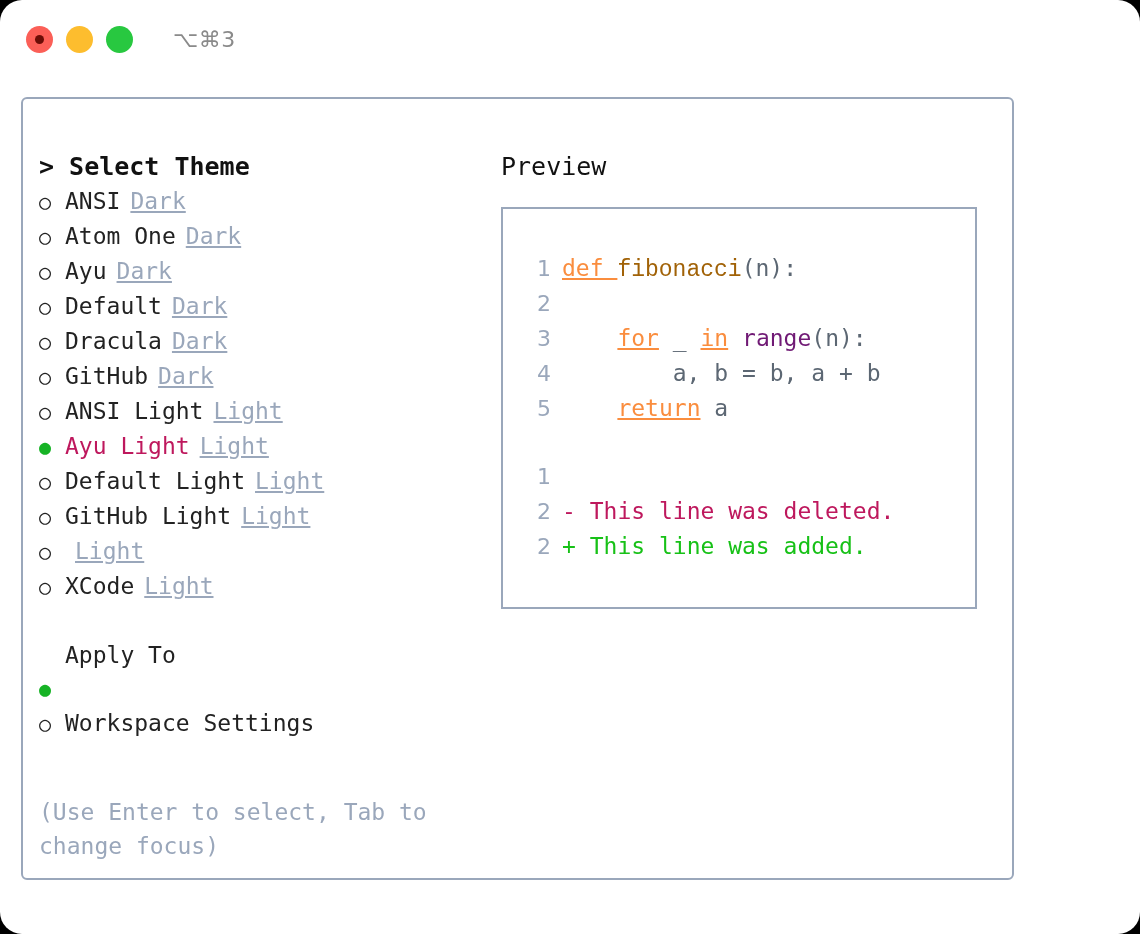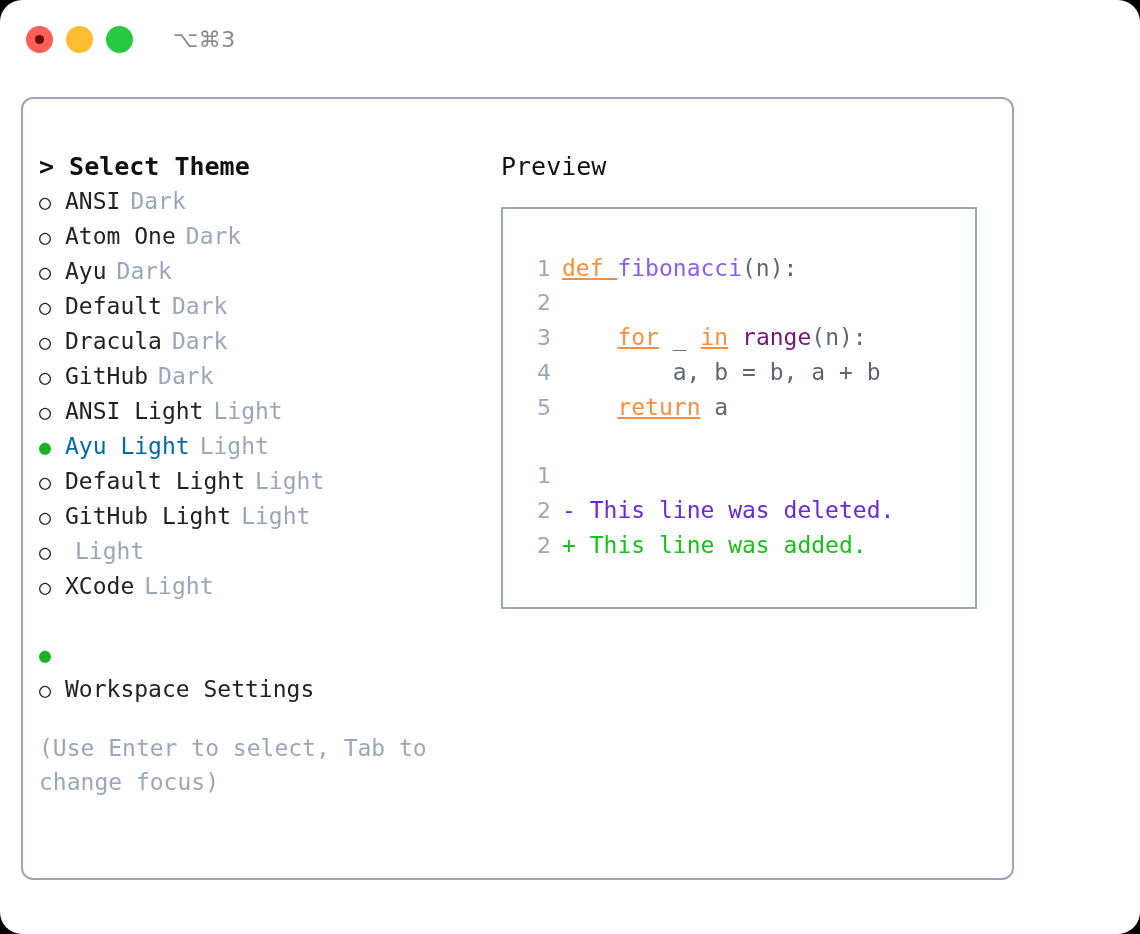--- a/index.html
+++ b/index.html
@@ -71,21 +71,21 @@
   }
 
   
   .panel {
     position: absolute;
     left: 21px;
     top: 97px;
     width: 993px;
     height: 783px;
     border: 2px solid #9aa7bb;
-    border-radius: 12px;
+    border-radius: 6px;
     box-sizing: border-box;
     background: #ffffff;
   }
 
   .columns {
     position: absolute;
     left: 0; top: 0;
     width: 100%;
     height: 100%;
   }
@@ -121,38 +121,39 @@
   }
   .opt-marker {
     width: 26px;
     flex: 0 0 26px;
     font-size: 20px;
     color: #222222;
     line-height: 34px;
   }
   .opt-row.selected .opt-marker { color: #16b325; }
   .opt-label { color: #222222; }
-  .opt-row.selected .opt-label { color: #0369a1; }
+  .opt-row.selected .opt-label { color: #be185d; }
   .opt-tag {
     color: #9aa7bb;
     margin-left: 10px;
+    text-decoration: underline;
   }
 
   .group-heading {
     font-size: 23px;
     color: #222222;
     line-height: 34px;
     padding-left: 26px;
     white-space: pre;
   }
 
   .spacer-sm { height: 34px; }
 
   .hint {
-    margin-top: 24px;
+    margin-top: 54px;
     font-size: 23px;
     color: #9aa7bb;
     line-height: 34px;
     width: 400px;
   }
 
   
   .preview-title {
     font-size: 25px;
     color: #111111;
@@ -184,29 +185,29 @@
     color: #9aa7bb;
     font-family: "DejaVu Sans", sans-serif;
     font-size: 22px;
   }
   .code-text {
     margin-left: 11px;
     white-space: pre;
   }
 
   .tok-kw   { color: #fa8d3e; text-decoration: underline; }
-  .tok-fn   { color: #8b5cf6; }
+  .tok-fn   { color: #a16207; font-family: Liberation Mono, monospace; }
   .tok-call { color: #701a75; }
   .tok-num  { color: #a37acc; }
   .tok-pl   { color: #5c6773; }
 
   .blank-line { height: 34px; }
 
   .diff-ctx { color: #828c99; }
-  .diff-del { color: #6d28d9; }
+  .diff-del { color: #be185d; }
   .diff-add { color: #17c117; }
 </style>
 </head>
 <body>
 
 <div class="window">
 
   <div class="titlebar">
     <div class="lights">
       <div class="light red">
@@ -235,20 +236,21 @@
             <div class="opt-row"><span class="opt-marker">○</span><span class="opt-label">ANSI Light</span><span class="opt-tag">Light</span></div>
             <div class="opt-row selected"><span class="opt-marker">●</span><span class="opt-label">Ayu Light</span><span class="opt-tag">Light</span></div>
             <div class="opt-row"><span class="opt-marker">○</span><span class="opt-label">Default Light</span><span class="opt-tag">Light</span></div>
             <div class="opt-row"><span class="opt-marker">○</span><span class="opt-label">GitHub Light</span><span class="opt-tag">Light</span></div>
             <div class="opt-row"><span class="opt-marker">○</span><span class="opt-tag">Light</span></div>
             <div class="opt-row"><span class="opt-marker">○</span><span class="opt-label">XCode</span><span class="opt-tag">Light</span></div>
           </div>
 
         <div class="spacer-sm"></div>
 
+        <div class="group-heading">Apply To</div>
 
         <div id="apply-list">
             <div class="opt-row selected"><span class="opt-marker">●</span></div>
             <div class="opt-row"><span class="opt-marker">○</span><span class="opt-label">Workspace Settings</span></div>
           </div>
 
         <div class="hint">(Use Enter to select, Tab to change focus)</div>
       </div>
 
       <div class="right-col">

